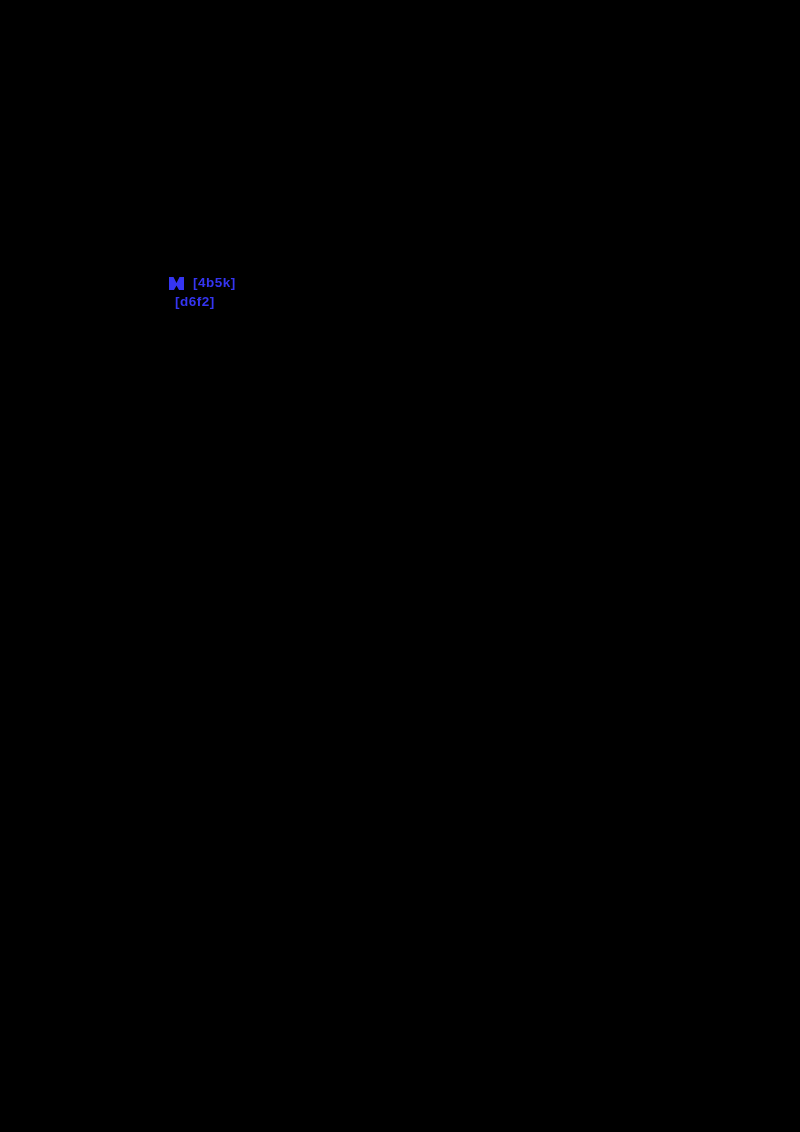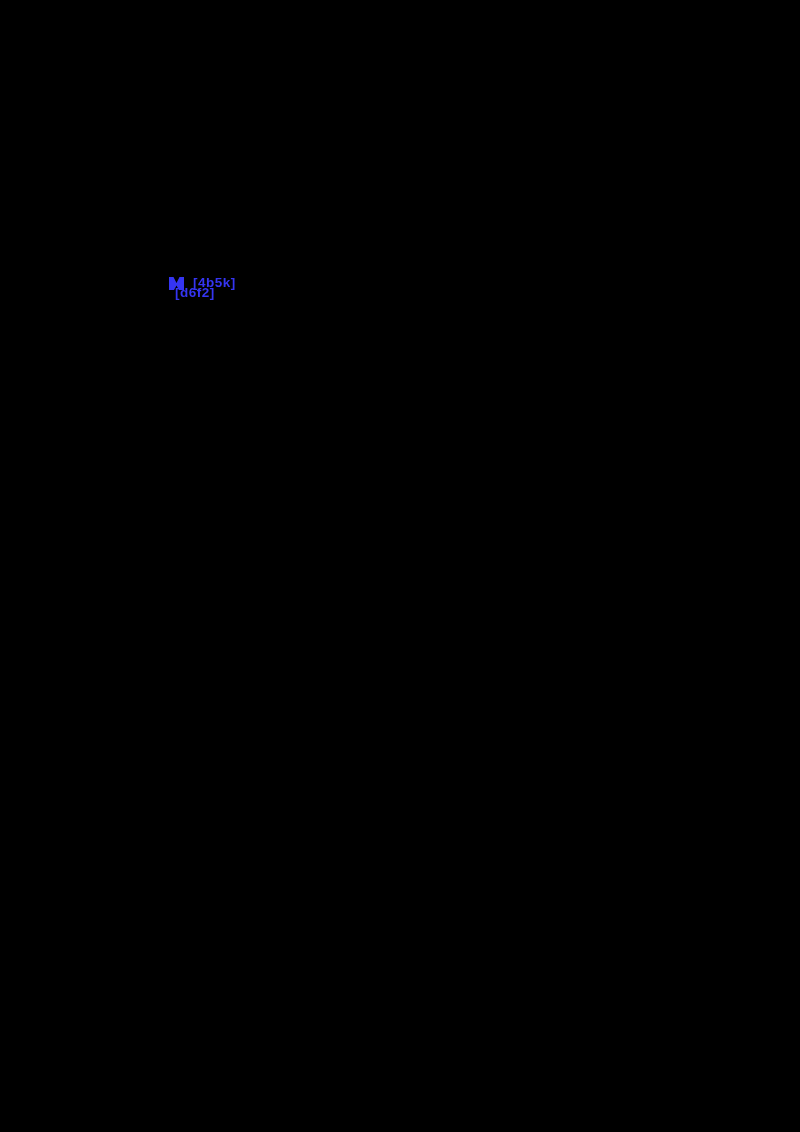--- a/index.html
+++ b/index.html
@@ -31,21 +31,21 @@
     cursor: pointer;
     padding-left: 36px;
   }
   .link-line-1 {
     left: 133px;
     top: 274px;
     height: 17px;
   }
   .link-line-2 {
     left: 139px;
-    top: 284px;
+    top: 293px;
     height: 17px;
   }
   .link-label {
     font-weight: bold;
     font-size: 13.5px;
     line-height: 17px;
     letter-spacing: 0.5px;
     white-space: pre;
   }
   .icon-box {

